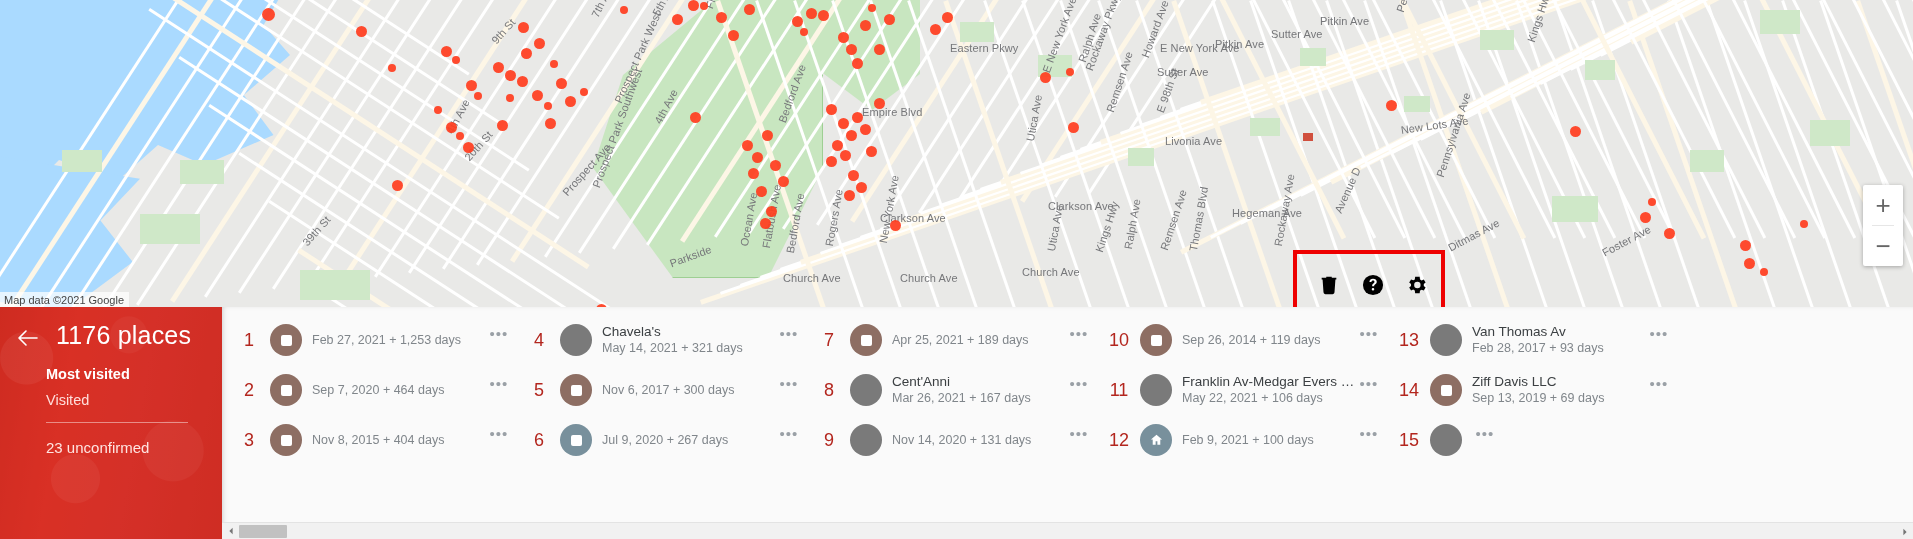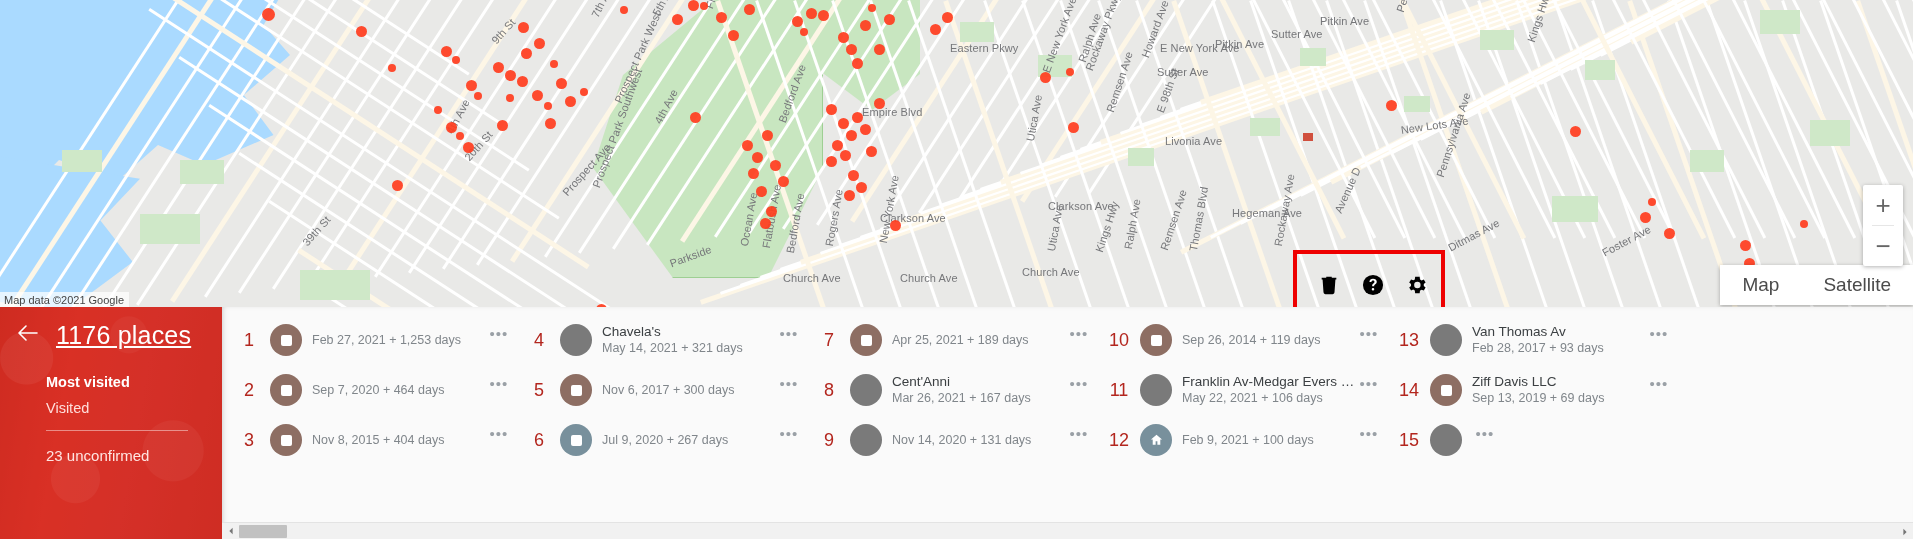--- a/index.html
+++ b/index.html
@@ -134,28 +134,28 @@
     position: absolute; inset: 0;
     background:
       radial-gradient(circle at 12% 22%, rgba(255,255,255,.10) 0 26px, transparent 27px),
       radial-gradient(circle at 58% 12%, rgba(255,255,255,.07) 0 18px, transparent 19px),
       radial-gradient(circle at 78% 62%, rgba(255,255,255,.08) 0 30px, transparent 31px),
       radial-gradient(circle at 34% 74%, rgba(255,255,255,.09) 0 24px, transparent 25px),
       linear-gradient(100deg, #c5271d 0%, #d93025 30%, #d1302a 60%, #c62a22 100%);
   }
   #side-tint { position: absolute; inset: 0; background: rgba(217,48,37,.45); }
   #side-inner { position: relative; padding: 14px 0 0 0; }
-  #side-head { display: flex; align-items: flex-start; padding: 0 0 0 14px; text-decoration: underline; }
+  #side-head { display: flex; align-items: flex-end; padding: 0 0 0 14px; }
   #back-arrow { width: 30px; height: 24px; flex: 0 0 30px; cursor: pointer; }
   #places-count {
     font-size: 25px; font-weight: 400; margin-left: 12px;
     letter-spacing: .2px; white-space: nowrap;
   }
   .side-link {
-    padding-left: 46px; font-size: 14.5px; margin-top: 24px; cursor: pointer;
+    padding-left: 46px; font-size: 14.5px; margin-top: 16px; cursor: pointer;
   }
   #most-visited { font-weight: bold; color: #fff; }
   #visited { color: #ffdedb; font-weight: 400; margin-top: 10px; }
   #side-div {
     height: 1px; background: rgba(255,255,255,.45);
     margin: 14px 34px 0 46px;
   }
   #unconfirmed {
     padding-left: 46px; font-size: 15px; margin-top: 16px;
     color: #ffe4e1; cursor: pointer;
@@ -569,24 +569,20 @@
 
     <div id="attrib">Map data ©2021 Google</div>
   </div>
 
   <div id="zoom-controls">
     <div class="zoom-btn">+</div>
     <div id="zoom-div"></div>
     <div class="zoom-btn">−</div>
   </div>
 
-  <div id="maptype">
-    <div class="mt-btn">Map</div>
-    <div class="mt-btn">Satellite</div>
-  </div>
 
   <div id="action-icons">
     <span class="act-ico">
       <svg viewBox="0 0 24 24" width="22" height="22" fill="#000">
         <path d="M9 3v1H4v2h1l1 14a2 2 0 0 0 2 2h8a2 2 0 0 0 2-2l1-14h1V4h-5V3H9z"></path>
       </svg>
     </span>
     <span class="act-ico">
       <svg viewBox="0 0 24 24" width="22" height="22">
         <circle cx="12" cy="12" r="11" fill="#000"></circle>

